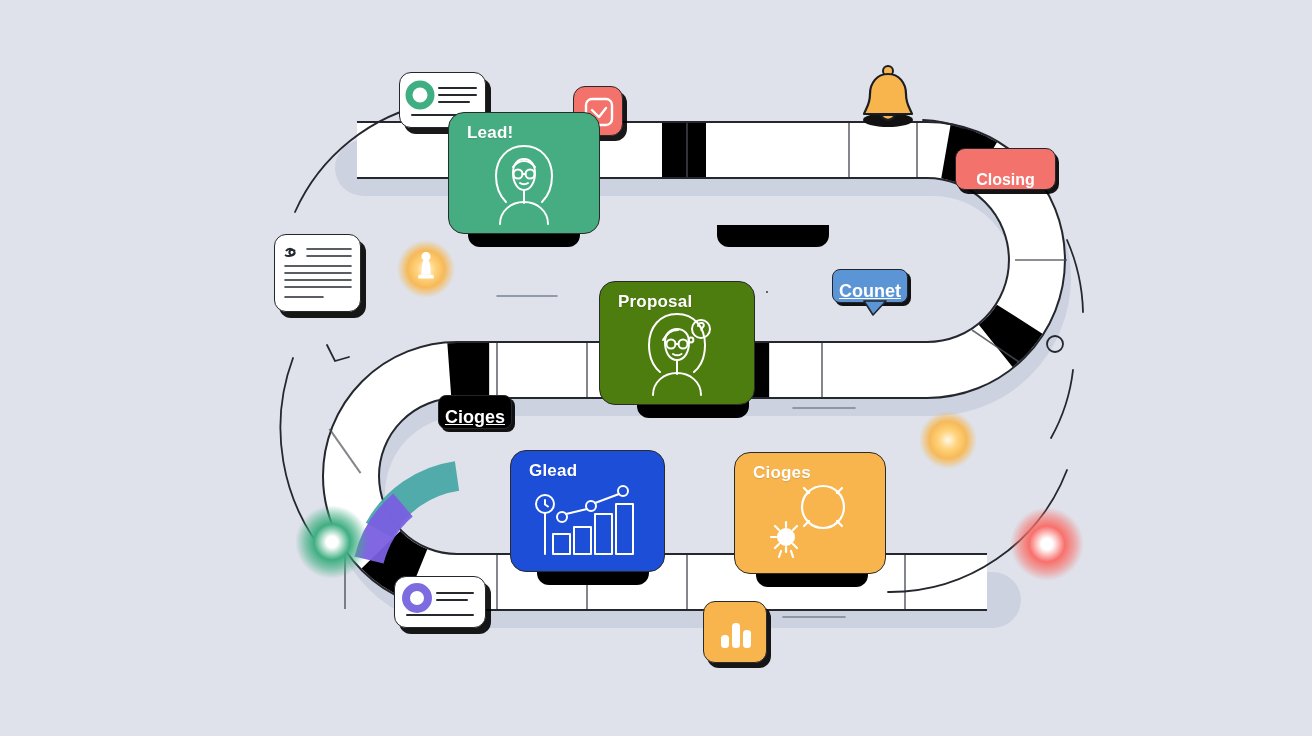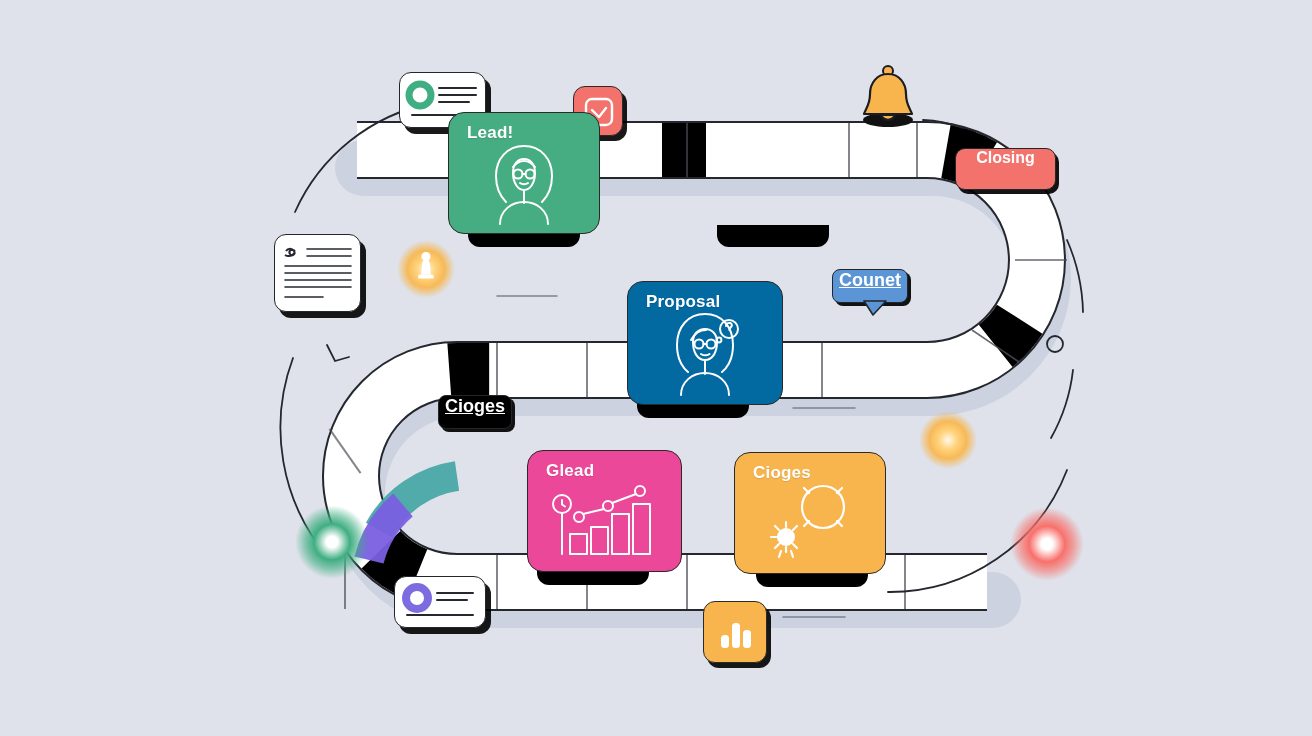--- a/index.html
+++ b/index.html
@@ -29,21 +29,21 @@
   .card-art{position:absolute;left:0;right:0;top:26px;bottom:6px;
     display:flex;align-items:center;justify-content:center;}
   .pedestal{
     position:absolute;background:#000000;border-radius:0 0 12px 12px;
   }
 
   
   .badge{
     position:absolute;border-radius:10px;border:1.5px solid #22252b;
     box-sizing:border-box;color:#fff;font-weight:bold;font-size:16px;
-    display:flex;align-items:flex-start;justify-content:center;
+    display:flex;align-items:flex-end;justify-content:center;
     box-shadow:3px 4px 0 rgba(0,0,0,.92);
   }
   .badge.small{font-size:18px;border-radius:8px;box-shadow:3px 3px 0 rgba(0,0,0,.92);text-decoration:underline;}
 
   
   .note{
     position:absolute;background:#ffffff;border:1.5px solid #23262c;
     border-radius:12px;box-sizing:border-box;
     box-shadow:5px 6px 0 rgba(0,0,0,.9);
   }
@@ -231,21 +231,21 @@
           <path d="M55 50v13"></path>
           <path d="M31 84c0-13 11-22 24-22s24 9 24 22"></path>
         </g>
       </svg>
     </div>
   </div>
 
   <div class="pedestal" style="left:690px;top:225px;width:112px;height:22px;"></div>
 
   <div class="pedestal" style="left:610px;top:396px;width:112px;height:22px;"></div>
-  <div class="card" style="left:600px;top:281px;width:156px;height:124px;background:#0369a1;">
+  <div class="card" style="left:572px;top:281px;width:156px;height:124px;background:#4d7c0f;">
     <div class="card-title">Proposal</div>
     <div class="card-art">
       <svg width="112" height="88" viewBox="0 0 112 88">
         <g fill="none" stroke="#ffffff" stroke-width="2" stroke-linejoin="round" stroke-linecap="round">
           <path d="M56 5C39 5 28 18 28 36c0 13 5 22 11 27"></path>
           <path d="M56 5c17 0 28 13 28 31 0 13-5 22-11 27"></path>
           <path d="M44 33c0-8 5-13 12-13s12 5 12 13c0 11-5 18-12 18s-12-7-12-18z"></path>
           <path d="M42 31c4-7 9-10 15-10"></path>
           <circle cx="50" cy="35" r="4.5"></circle>
           <circle cx="62" cy="35" r="4.5"></circle>
@@ -255,21 +255,21 @@
           <path d="M32 86c0-13 11-22 24-22s24 9 24 22"></path>
           <circle cx="80" cy="20" r="9"></circle>
           <path d="M77 17c0-2 2-3.5 4-3 2 .5 2.5 2.5 1 4-1 1-1.6 1.6-1.6 3"></path>
           <circle cx="70" cy="31" r="2.4"></circle>
         </g>
       </svg>
     </div>
   </div>
 
   <div class="pedestal" style="left:510px;top:563px;width:112px;height:22px;"></div>
-  <div class="card" style="left:500px;top:450px;width:155px;height:122px;background:#ec4899;">
+  <div class="card" style="left:483px;top:450px;width:155px;height:122px;background:#1d4ed8;">
     <div class="card-title">Glead</div>
     <div class="card-art">
       <svg width="118" height="82" viewBox="0 0 118 82">
         <g fill="none" stroke="#ffffff" stroke-width="2" stroke-linejoin="round" stroke-linecap="round">
           <circle cx="16" cy="24" r="9"></circle>
           <path d="M16 20v4.5l3 2"></path>
           <line x1="16" y1="33" x2="16" y2="74"></line>
           <rect x="24" y="54" width="17" height="20"></rect>
           <rect x="45" y="47" width="17" height="27"></rect>
           <rect x="66" y="34" width="17" height="40"></rect>

